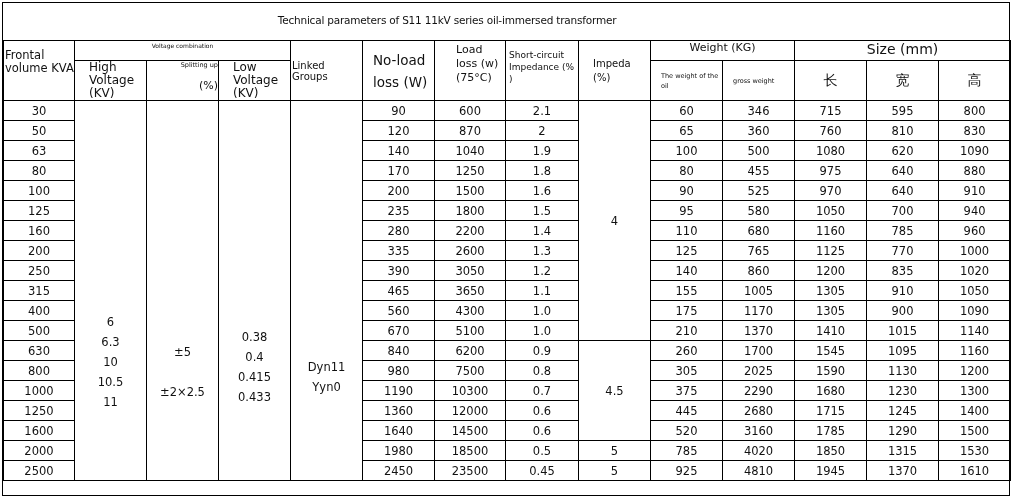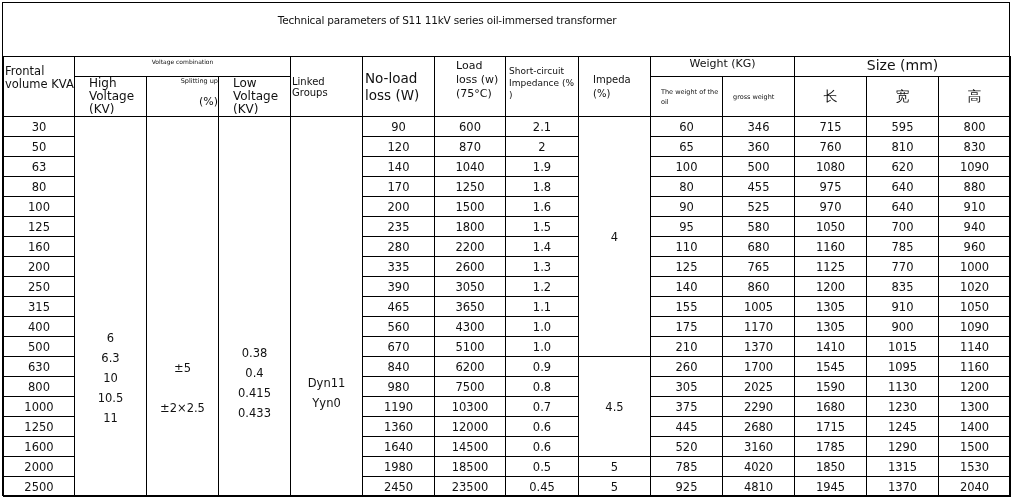--- a/index.html
+++ b/index.html
@@ -2,36 +2,36 @@
 <html><head>
 <meta charset="utf-8">
 <style>
   html, body { margin: 0; padding: 0; background: #ffffff; }
   body { width: 1014px; height: 500px; position: relative; overflow: hidden;
          font-family: "DejaVu Sans", "Liberation Sans", sans-serif; color: #111; }
   .frame { position: absolute; left: 2px; top: 2px; width: 1008px; height: 494px;
            border: 1.5px solid #000; box-sizing: border-box; }
   .title { position: absolute; left: 0; top: 14px; width: 894px; text-align: center;
            font-size: 10.5px; letter-spacing: -0.2px; }
-  table { position: absolute; left: 3px; top: 56px; border-collapse: collapse;
+  table { position: absolute; left: 3px; top: 40px; border-collapse: collapse;
           table-layout: fixed; width: 1007px; }
   td, th { border: 1px solid #000; padding: 0; font-weight: normal; overflow: hidden;
            box-sizing: border-box; }
   th { vertical-align: middle; text-align: left; }
   .r-head1 { height: 20px; }
   .r-head2 { height: 40px; }
   tbody tr { height: 20px; }
   tbody td { text-align: center; font-size: 11.5px; line-height: 18px; vertical-align: middle; }
   .h-frontal { font-size: 11.5px; line-height: 13px; padding: 8px 0 0 1px; vertical-align: top; }
   .h-voltcomb { font-size: 6px; text-align: center; vertical-align: top; padding-top: 1px; height: 20px; }
   .h-small { font-size: 12px; line-height: 13px; padding: 0 0 0 14px; }
   .h-split { font-size: 6.5px; text-align: right; vertical-align: top; padding-top: 0; }
   .h-split .pct { display: block; font-size: 11px; margin-top: 10px; }
   .h-linked { font-size: 10px; padding-left: 1px; }
-  .h-noload { font-size: 13.5px; line-height: 17px; padding-left: 2px; }
+  .h-noload { font-size: 13.5px; line-height: 22px; padding-left: 10px; }
   .h-load { font-size: 11px; line-height: 14px; padding-left: 21px; vertical-align: top; padding-top: 2px; }
   .h-sc { font-size: 9px; line-height: 12px; padding-left: 3px; vertical-align: top; padding-top: 8px; margin-left: 19px; }
   .h-imp { font-size: 10px; line-height: 14px; padding-left: 14px; }
   .h-weight { font-size: 11px; text-align: center; vertical-align: top; }
   .h-size { font-size: 14px; text-align: center; vertical-align: top; }
   .h-tiny { font-size: 6.5px; line-height: 10px; padding-left: 10px; }
   .h-cjk { font-size: 14px; text-align: center; }
   .merged { vertical-align: middle; line-height: 20px; }
   .merged .line { display: block; }
 </style>
@@ -318,16 +318,16 @@
       <tr>
         <td>2500</td>
         <td>2450</td>
         <td>23500</td>
         <td>0.45</td>
         <td>5</td>
         <td>925</td>
         <td>4810</td>
         <td>1945</td>
         <td>1370</td>
-        <td>2040</td>
+        <td>1610</td>
       </tr>
     </tbody>
 </table>
 
 </body></html>

